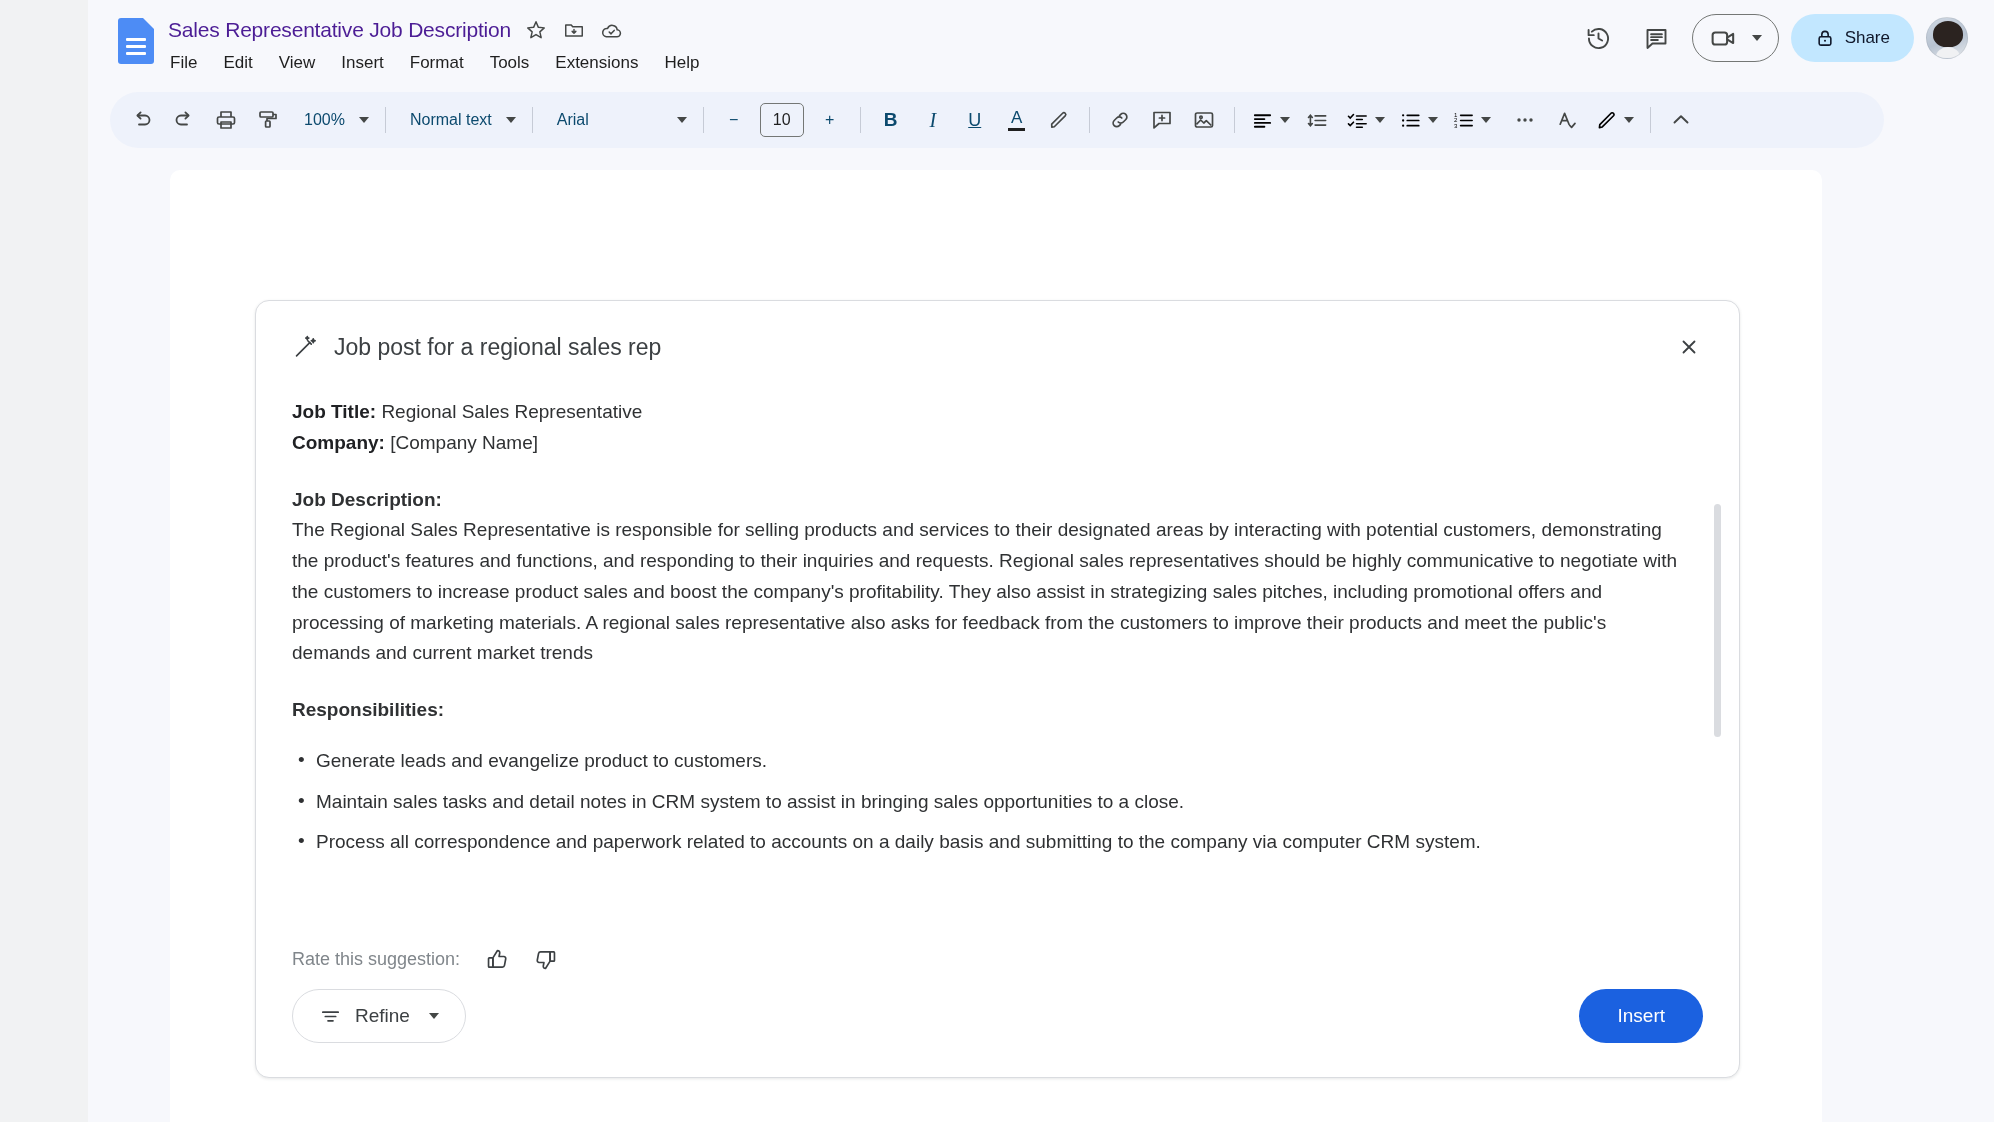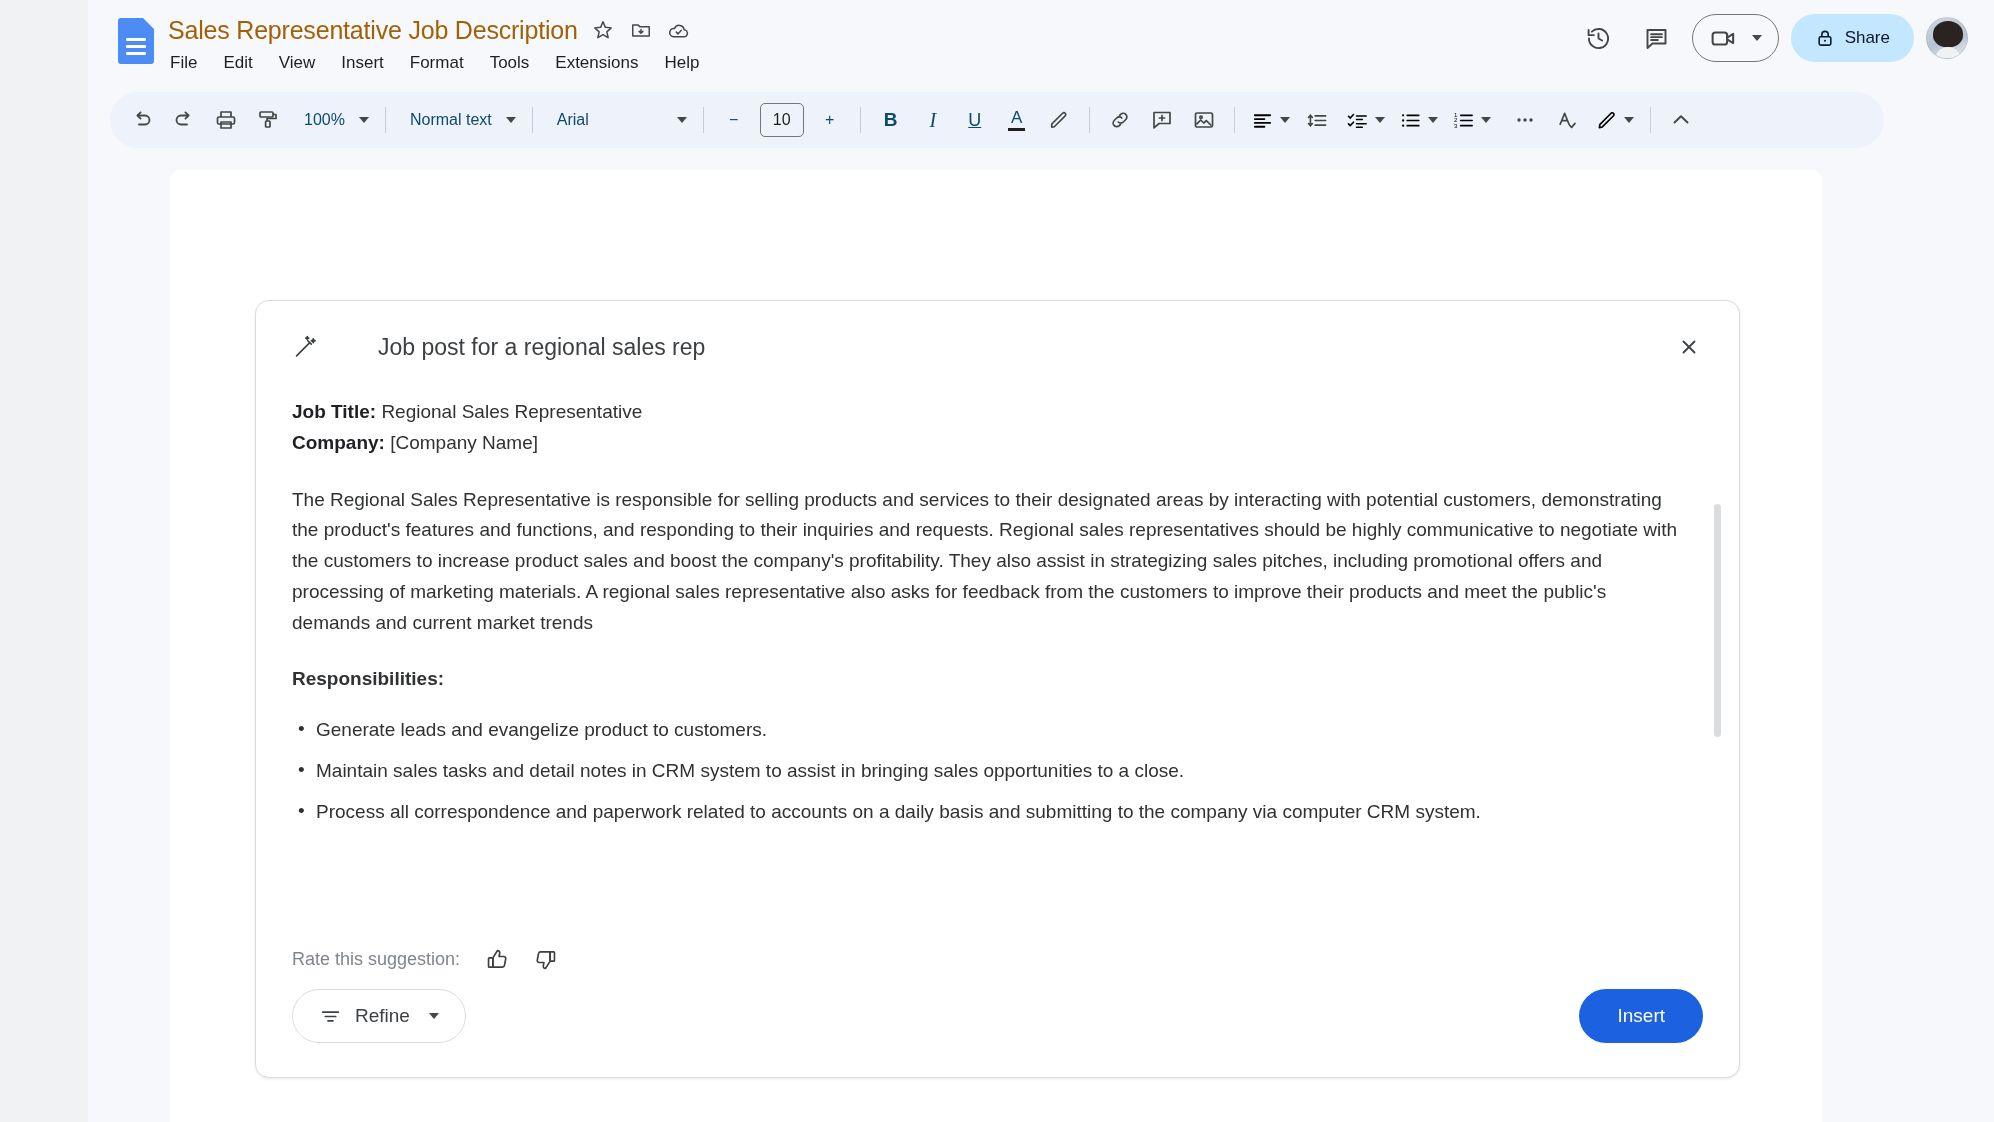--- a/index.html
+++ b/index.html
@@ -38,21 +38,21 @@
   }
   .doc-icon::after {
     content: ""; position: absolute; left: 8px; top: 20px;
     width: 20px; height: 3px; background: #fff;
     box-shadow: 0 7px 0 #fff, 0 14px 0 #fff;
     border-radius: 1px;
   }
   .header-main { padding-top: 12px; }
   .title-row { display: flex; align-items: center; gap: 12px; height: 36px; }
   .doc-title {
-    font-size: 25px; color: #a16207; letter-spacing: -0.2px;
+    font-size: 21px; color: #4c1d95; letter-spacing: -0.2px;
     white-space: nowrap;
   }
   .title-icon {
     width: 26px; height: 26px; display: flex; align-items: center;
     justify-content: center; color: #444746;
   }
   .menu-row { display: flex; gap: 10px; margin-top: 2px; margin-left: -6px; }
   .menu-item {
     font-size: 17px; color: #1f1f1f; padding: 3px 8px; border-radius: 4px;
     cursor: pointer; white-space: nowrap;
@@ -136,21 +136,21 @@
   
   .dialog {
     position: absolute; left: 255px; top: 300px;
     width: 1485px; height: 778px;
     background: #fff; border: 1px solid #dadce0; border-radius: 14px;
     box-shadow: 0 1px 3px rgba(60,64,67,0.12);
     display: flex; flex-direction: column;
     overflow: hidden;
   }
   .dlg-head {
-    display: flex; align-items: center; padding: 26px 30px 0 36px; flex: none; gap: 44px;
+    display: flex; align-items: center; padding: 26px 30px 0 36px; flex: none;
   }
   .wand { color: #3c4043; margin-right: 16px; display: flex; }
   .dlg-title { font-size: 23px; color: #3c4043; flex: 1; }
   .close-btn {
     width: 40px; height: 40px; border-radius: 50%;
     display: flex; align-items: center; justify-content: center;
     color: #3c4043; cursor: pointer;
   }
 
   .dlg-body {
@@ -489,20 +489,21 @@
     </div>
 
     <div class="dlg-body">
       <p>
         <span class="bold">Job Title:</span><span> Regional Sales Representative</span>
       </p>
       <p class="blk">
         <span class="bold">Company:</span><span> [Company Name]</span>
       </p>
 
+      <p class="bold lead">Job Description:</p>
       <p class="blk">The Regional Sales Representative is responsible for selling products and services to their designated areas by interacting with potential customers, demonstrating the product's features and functions, and responding to their inquiries and requests. Regional sales representatives should be highly communicative to negotiate with the customers to increase product sales and boost the company's profitability. They also assist in strategizing sales pitches, including promotional offers and processing of marketing materials. A regional sales representative also asks for feedback from the customers to improve their products and meet the public's demands and current market trends</p>
 
       <p class="bold">Responsibilities:</p>
       <ul>
         <li>Generate leads and evangelize product to customers.</li>
         <li>Maintain sales tasks and detail notes in CRM system to assist in bringing sales opportunities to a close.</li>
         <li>Process all correspondence and paperwork related to accounts on a daily basis and submitting to the company via computer CRM system.</li>
       </ul>
 
       <div class="scrollthumb"></div>

